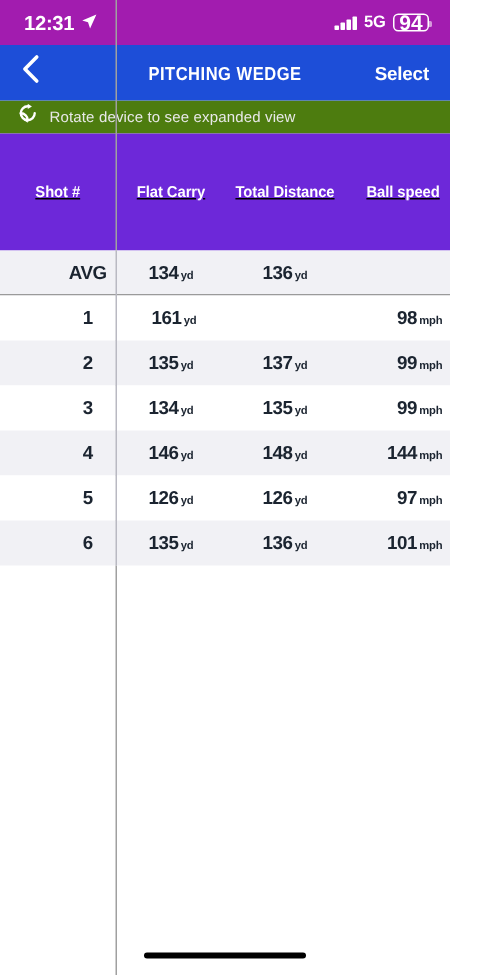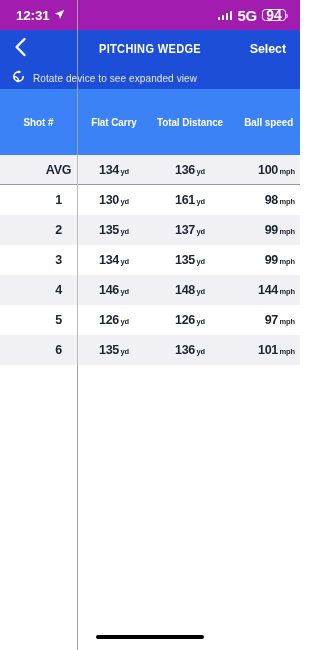--- a/index.html
+++ b/index.html
@@ -22,21 +22,21 @@
     letter-spacing:-0.2px; display:flex; align-items:center; gap:4px;
   }
   .loc-arrow { display:block; }
   .status-right { display:flex; align-items:center; gap:5px; }
   .bars { display:flex; align-items:flex-end; gap:1.5px; height:10px; }
   .bars i { display:block; width:2.5px; background:#ffffff; border-radius:0.5px; }
   .bars i:nth-child(1){ height:3.5px; }
   .bars i:nth-child(2){ height:5.5px; }
   .bars i:nth-child(3){ height:7.5px; }
   .bars i:nth-child(4){ height:9.5px; }
-  .net { color:#ffffff; font-size:15px; font-weight:bold; letter-spacing:-0.2px; }
+  .net { color:#ffffff; font-size:11px; font-weight:bold; letter-spacing:-0.2px; }
   .battery {
     position:relative; width:24px; height:12.5px;
     border:1.4px solid #ffffff; border-radius:3.5px;
     display:flex; align-items:center; justify-content:center;
   }
   .battery::after {
     content:""; position:absolute; right:-3.2px; top:3.8px;
     width:1.8px; height:4.5px; background:#ffffff;
     border-radius:0 1px 1px 0; opacity:.55;
   }
@@ -54,30 +54,30 @@
     letter-spacing:0.4px; pointer-events:none;
     transform:scaleX(0.88);
   }
   .select-btn {
     margin-left:auto; color:#ffffff; font-size:12.5px;
     font-weight:600; letter-spacing:-0.1px; z-index:2;
   }
 
   
   .rotate-banner {
-    height:22px; background:#1d4ed8;
+    height:22px; background:#4d7c0f;
     display:flex; align-items:center; gap:8px; padding-left:12px;
   }
   .rotate-label { color:#e8e8e8; font-size:10px; letter-spacing:0.1px; }
 
   
   .table { width:100%; }
   .thead {
-    background:#3b82f6; height:66px;
-    display:flex; align-items:center;
+    background:#6d28d9; height:78px;
+    display:flex; align-items:center;text-decoration:underline;
   }
   .thead .cell {
     color:#ffffff; font-size:10.5px; font-weight:bold;
     letter-spacing:-0.05px; transform:scaleX(0.94);
   }
   .row { display:flex; align-items:center; height:30px; position:relative; }
   .row.odd  { background:#ffffff; }
   .row.even { background:#f1f1f5; }
   .row.avg  { background:#f1f1f5; height:30px; border-bottom:1.5px solid #9a9a9a; }
   .row .cell { font-size:12.5px; color:#1b2430; }
@@ -172,25 +172,23 @@
       <div class="cell c-total">Total Distance</div>
       <div class="cell c-ball">Ball speed</div>
     </div>
 
     <div class="tbody" id="tbody">
       <div class="vline"></div>
     <div class="row avg">
           <div class="cell c-shot"><span class="shotnum">AVG</span></div>
           <div class="cell c-flat"><span class="val">134</span><span class="unit">yd</span></div>
           <div class="cell c-total"><span class="val">136</span><span class="unit">yd</span></div>
-          <div class="cell c-ball"><span class="val">100</span><span class="unit">mph</span></div>
         </div>
         <div class="row odd">
           <div class="cell c-shot"><span class="shotnum">1</span></div>
-          <div class="cell c-flat"><span class="val">130</span><span class="unit">yd</span></div>
           <div class="cell c-total"><span class="val">161</span><span class="unit">yd</span></div>
           <div class="cell c-ball"><span class="val">98</span><span class="unit">mph</span></div>
         </div>
         <div class="row even">
           <div class="cell c-shot"><span class="shotnum">2</span></div>
           <div class="cell c-flat"><span class="val">135</span><span class="unit">yd</span></div>
           <div class="cell c-total"><span class="val">137</span><span class="unit">yd</span></div>
           <div class="cell c-ball"><span class="val">99</span><span class="unit">mph</span></div>
         </div>
         <div class="row odd">

